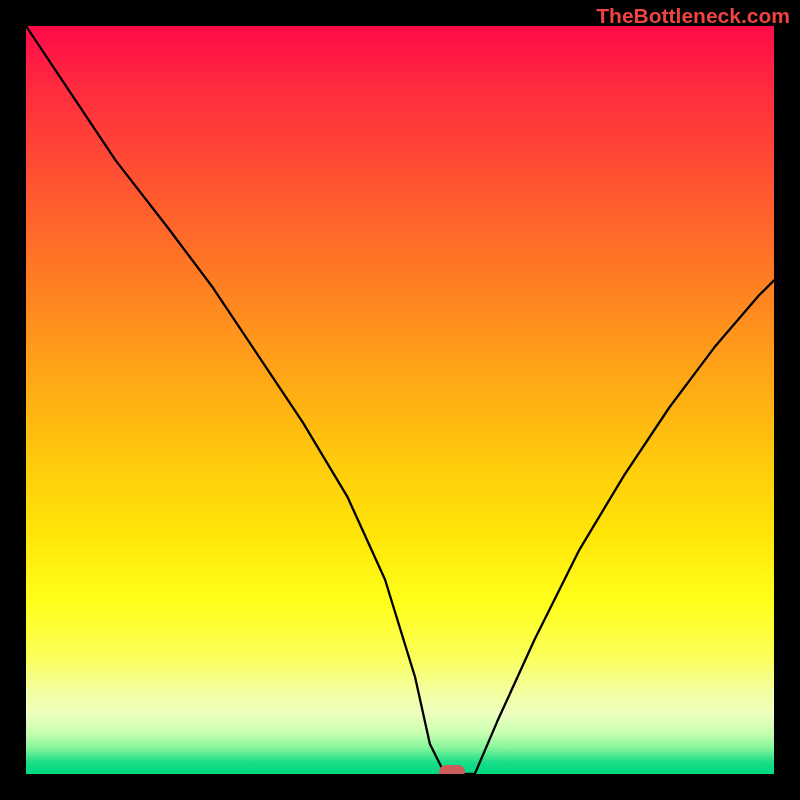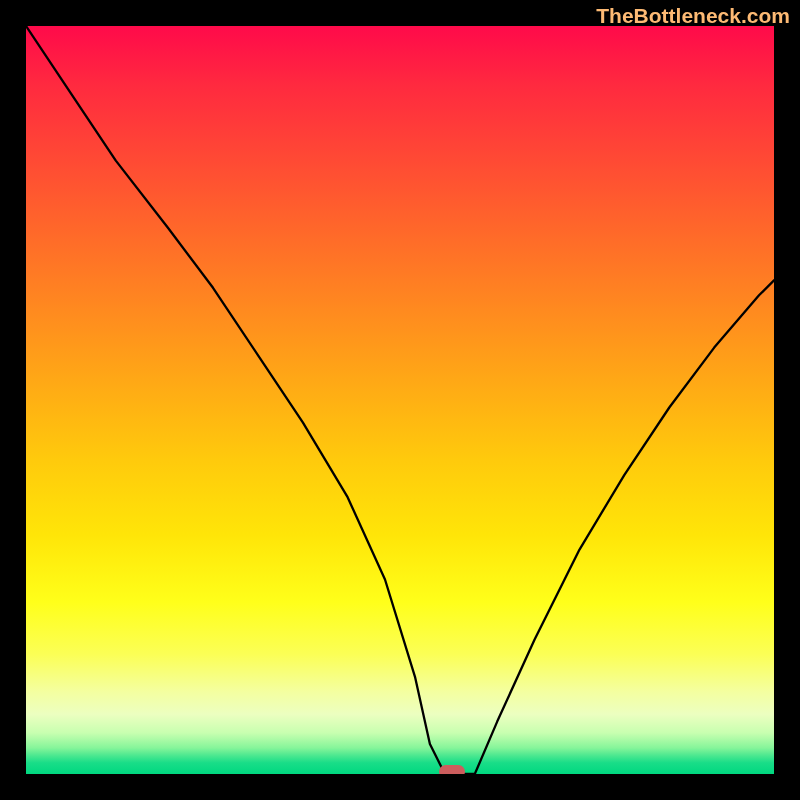--- a/index.html
+++ b/index.html
@@ -47,21 +47,21 @@
       #00d880 100%
     );
   }
   .watermark {
     position: absolute;
     top: 4px;
     right: 10px;
     font-family: Arial, Helvetica, sans-serif;
     font-size: 21px;
     font-weight: bold;
-    color: #fdba74;
+    color: #ef4444;
     letter-spacing: 0px;
   }
   svg.curve {
     position: absolute;
     inset: 0;
   }
   .marker {
     position: absolute;
     width: 26px;
     height: 13px;

